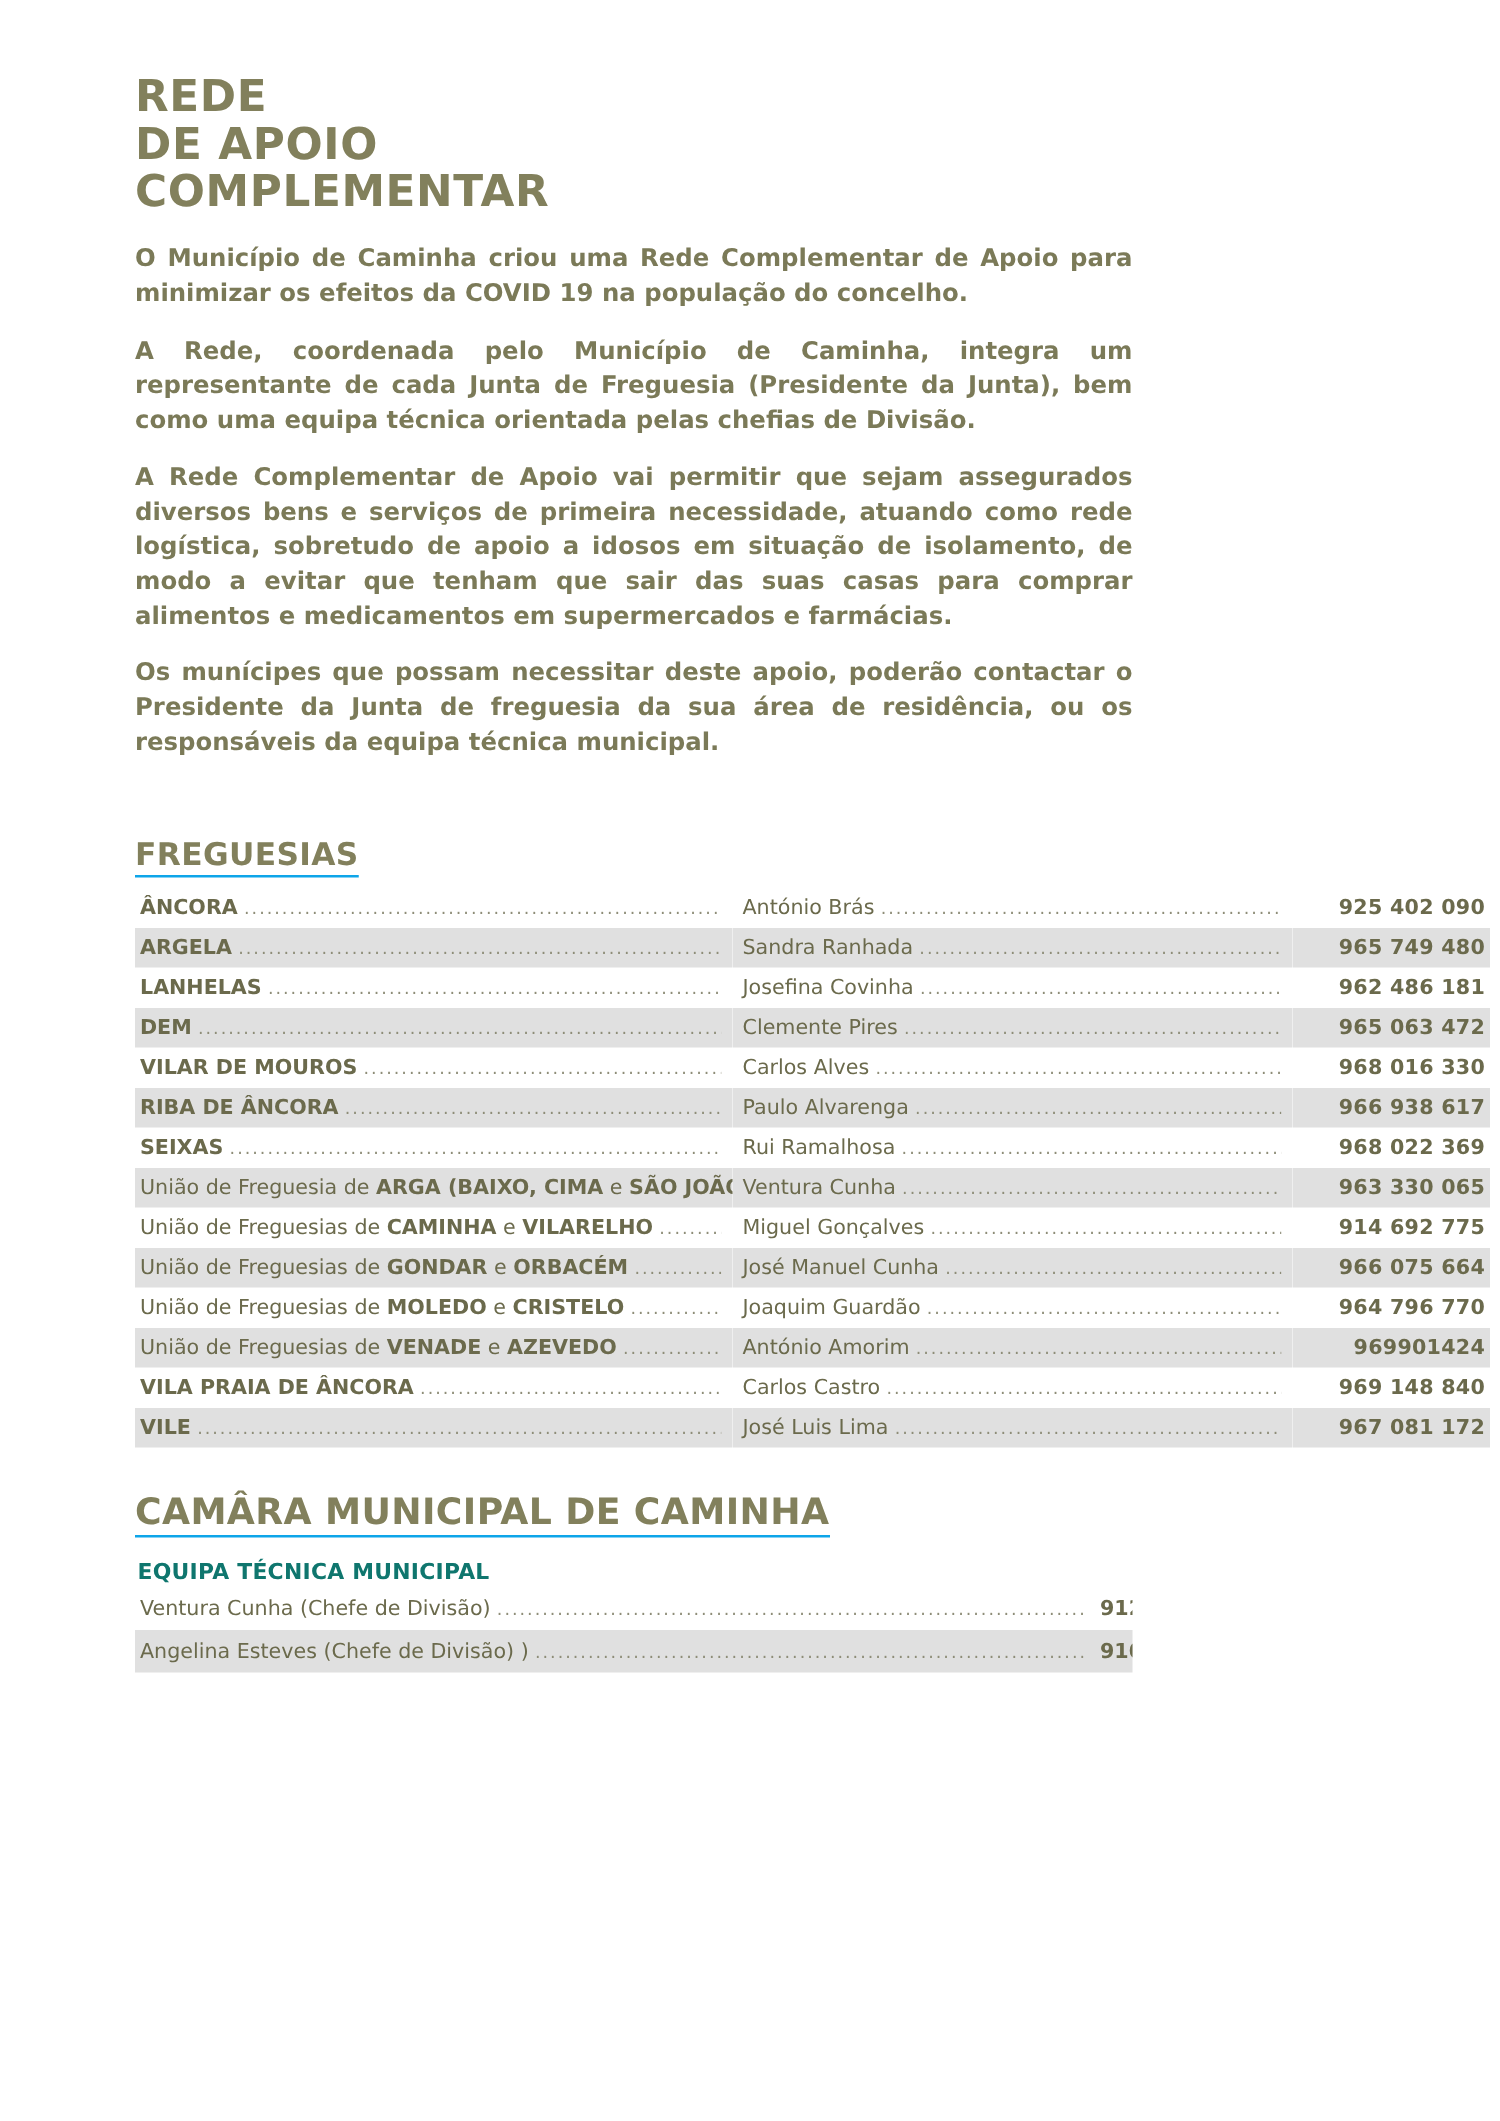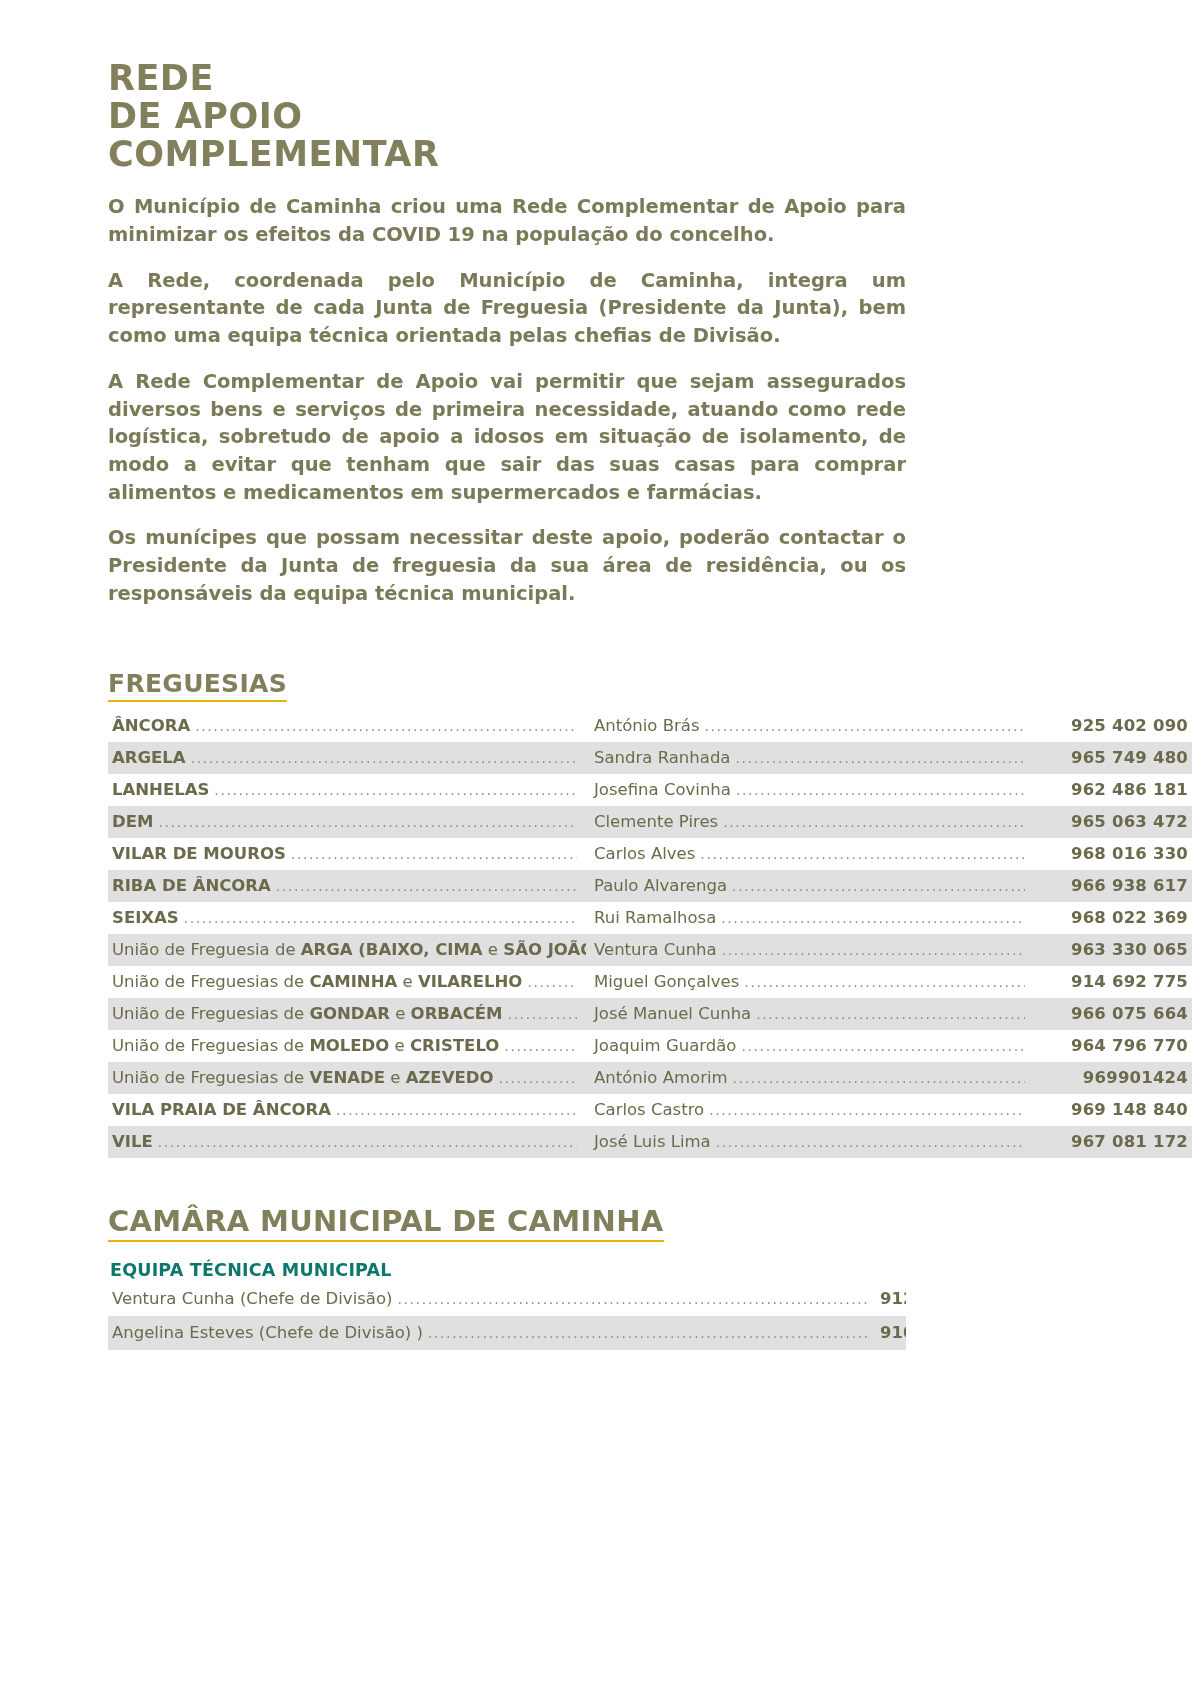--- a/index.html
+++ b/index.html
@@ -42,27 +42,27 @@
     text-align: justify;
     text-justify: inter-word;
   }
   h2.section {
     font-family: "DejaVu Sans", sans-serif;
     font-weight: bold;
     font-size: 25px;
     color: #82805c;
     margin: 44px 0 8px 0;
     display: inline-block;
-    border-bottom: 2px solid #eab308;
+    border-bottom: 2px solid #0ea5e9;
     padding-bottom: 2px;
     letter-spacing: 0.3px;
   }
   h2.section.big {
     font-size: 29px;
-    margin-top: 46px;
+    margin-top: 34px;
   }
   .section-wrap { display: block; }
 
   table.listing {
     width: 100%;
     border-collapse: collapse;
     table-layout: fixed;
   }
   table.listing tr.alt td {
     background: #e0e0e0;

